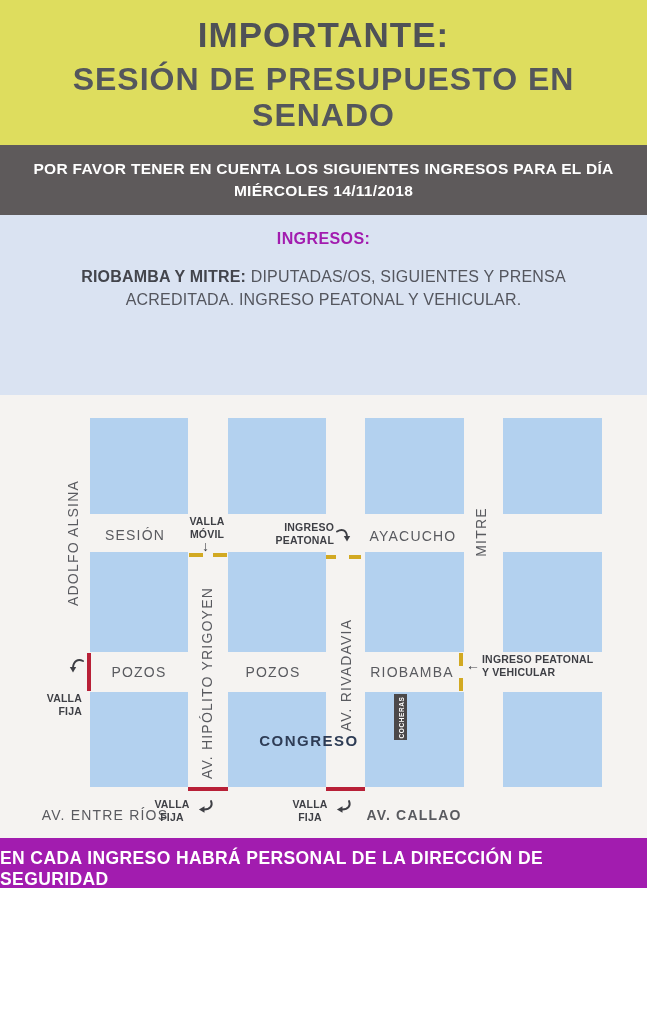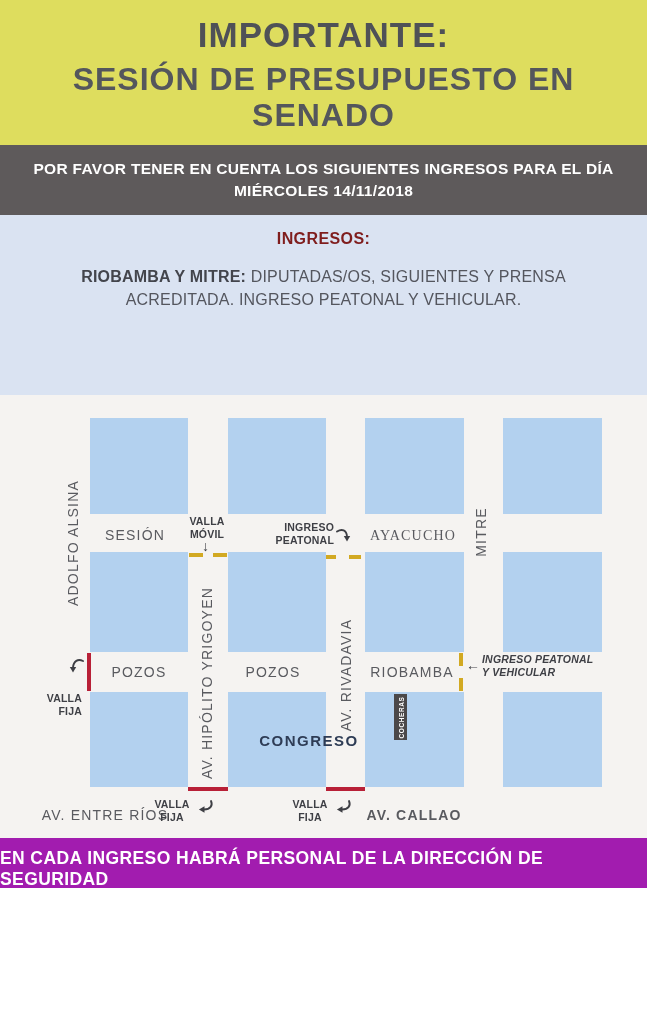--- a/index.html
+++ b/index.html
@@ -17,21 +17,21 @@
     margin-top:6px;font-size:32px;font-weight:600;letter-spacing:1px;color:#54565c;line-height:1.13;
   }
   
   .notice{
     height:70px;background:#5e5a5b;color:#ffffff;display:flex;flex-direction:column;
     align-items:center;justify-content:center;text-align:center;
     font-size:15.5px;font-weight:700;letter-spacing:.3px;line-height:1.45;
   }
   
   .info{height:180px;background:#dae3f2;text-align:center;color:#54565e;}
-  .info-heading{padding-top:15px;font-size:16px;font-weight:800;letter-spacing:.4px;color:#7f1d1d;}
+  .info-heading{padding-top:15px;font-size:16px;font-weight:800;letter-spacing:.4px;color:#a21caf;}
   .info-entry{margin:17px auto 0;font-size:16px;line-height:1.45;letter-spacing:.2px;}
   .info-entry b{color:#43454c;font-weight:800;}
   .entry-1{max-width:525px;}
   .entry-2{max-width:548px;margin-top:22px;}
   
   .map{height:443px;background:#f5f3f1;position:relative;}
   .block{position:absolute;background:#b3d1ef;}
   .street-label{
     position:absolute;transform:translate(-50%,-50%);
     font-size:14px;color:#595a5f;letter-spacing:1.2px;white-space:nowrap;
@@ -109,21 +109,21 @@
     <div class="block" style="left:228px;top:297px;width:98px;height:95px;"></div>
     <div class="block" style="left:365px;top:297px;width:99px;height:95px;"></div>
     <div class="block" style="left:503px;top:297px;width:99px;height:95px;"></div>
 
     <div class="street-label vert" style="left:73px;top:148px;">ADOLFO ALSINA</div>
     <div class="street-label vert" style="left:481px;top:137px;">MITRE</div>
     <div class="street-label vert" style="left:207px;top:288px;">AV. HIPÓLITO YRIGOYEN</div>
     <div class="street-label vert" style="left:346px;top:280px;">AV. RIVADAVIA</div>
 
     <div class="street-label" style="left:135px;top:140px;">SESIÓN</div>
-    <div class="street-label" style="left:413px;top:141px;font-family:Liberation Serif, serif;">AYACUCHO</div>
+    <div class="street-label" style="left:413px;top:141px;">AYACUCHO</div>
     <div class="street-label" style="left:139px;top:277px;">POZOS</div>
     <div class="street-label" style="left:273px;top:277px;">POZOS</div>
     <div class="street-label" style="left:412px;top:277px;">RIOBAMBA</div>
     <div class="street-label" style="left:105px;top:420px;">AV. ENTRE RÍOS</div>
     <div class="street-label" style="left:414px;top:420px;font-weight:bold;">AV. CALLAO</div>
 
     <div class="congreso" style="left:277px;top:345px;">CONGRESO</div>
 
     <div class="cocheras">
         <span>COCHERAS</span>
@@ -145,21 +145,21 @@
     <div class="bar-v" style="left:87px;top:258px;height:38px;"></div>
     <svg class="arrow-svg" viewBox="0 0 17 17" style="left:68px;top:262px;">
       <path d="M15,4 C10,1.5 5.5,4 5,10.5"></path>
       <polygon points="1.8,10 8.2,10 5,15.6"></polygon>
     </svg>
     <div class="marker-label" style="left:38px;top:297px;width:44px;text-align:right;">VALLA FIJA</div>
 
     <div class="dash-v" style="left:459px;top:258px;height:13px;"></div>
     <div class="dash-v" style="left:459px;top:283px;height:13px;"></div>
     <div class="arrow-char" style="left:466px;top:263px;">←</div>
-    <div class="marker-label" style="left:482px;top:258px;width:120px;text-align:left;font-style:italic;">INGRESO PEATONAL Y VEHICULAR</div>
+    <div class="marker-label" style="left:482px;top:258px;width:120px;text-align:left;">INGRESO PEATONAL Y VEHICULAR</div>
 
     <div class="bar-h" style="left:188px;top:392px;width:40px;"></div>
     <div class="bar-h" style="left:326px;top:392px;width:39px;"></div>
 
     <div class="marker-label" style="left:150px;top:403px;width:44px;text-align:center;">VALLA FIJA</div>
     <svg class="arrow-svg" viewBox="0 0 17 17" style="left:198px;top:404px;">
       <path d="M13,2 C15,6.5 12.5,10.5 6,10.5"></path>
       <polygon points="6.5,7.2 6.5,13.8 0.9,10.5"></polygon>
     </svg>
 

